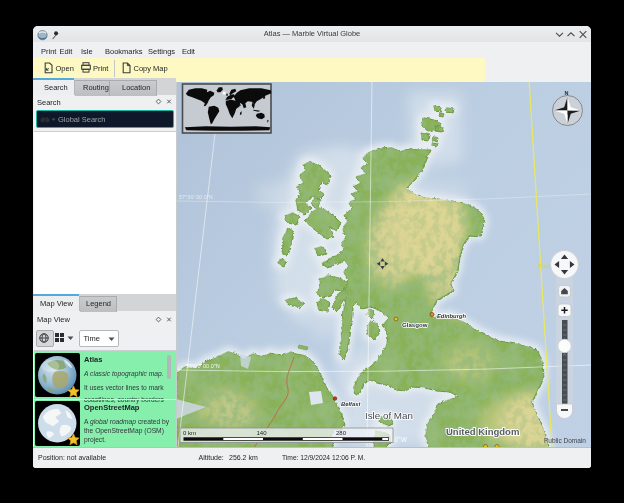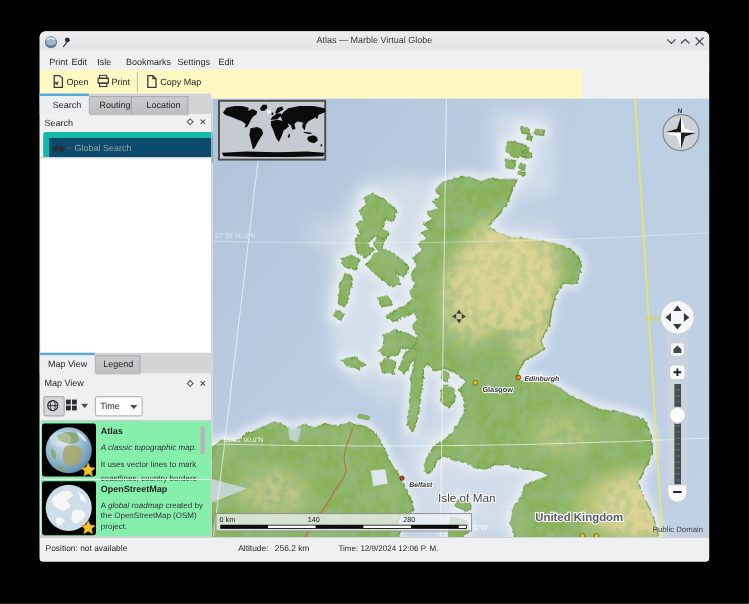--- a/index.html
+++ b/index.html
@@ -69,21 +69,21 @@
       <span class="t" style="left:11px;top:5px;font-size:7.5px;color:#232629;">Search</span>
       <span class="t" style="left:50px;top:5px;font-size:7.5px;color:#232629;">Routing</span>
       <span class="t" style="left:89px;top:5px;font-size:7.5px;color:#232629;">Location</span>
     </div>
 
     <span class="t" style="left:4px;top:19.5px;font-size:7.5px;color:#232629;">Search</span>
     <svg style="position:absolute;left:121px;top:20px" width="19" height="8" viewBox="0 0 19 8">
       <rect x="2.8" y="1.8" width="3.4" height="3.4" transform="rotate(45 4.5 3.5)" fill="none" stroke="#4a4e52" stroke-width="0.8"></rect>
       <path d="M13.2 1.7 l3.6 3.6 M16.8 1.7 l-3.6 3.6" stroke="#4a4e52" stroke-width="0.9"></path>
     </svg>
-    <div style="position:absolute;left:3px;top:31.5px;width:136px;height:16.5px;background:#0c4a6e;border:5px solid #14b8a6;border-radius:2px;">
+    <div style="position:absolute;left:3px;top:31.5px;width:136px;height:16.5px;background:#0f172a;border:1px solid #14b8a6;border-radius:2px;">
       <svg style="position:absolute;left:2.5px;top:4.5px" width="10" height="8" viewBox="0 0 10 8">
         <circle cx="2.6" cy="5.2" r="2.2" fill="#2a2e32"></circle>
         <circle cx="7.4" cy="5.2" r="2.2" fill="#2a2e32"></circle>
         <path d="M2.6 2.2 L5 4.2 L7.4 2.2" fill="none" stroke="#2a2e32" stroke-width="1.4"></path>
       </svg>
       <svg style="position:absolute;left:13.5px;top:7.5px" width="5" height="4" viewBox="0 0 5 4">
           <path d="M0.5 0.5 l2 2.6 2 -2.6" fill="#4a4e52"></path>
         </svg>
       <span class="t" style="left:21px;top:4.5px;font-size:7.5px;color:#9ea2a5;">Global Search</span>
     </div>

